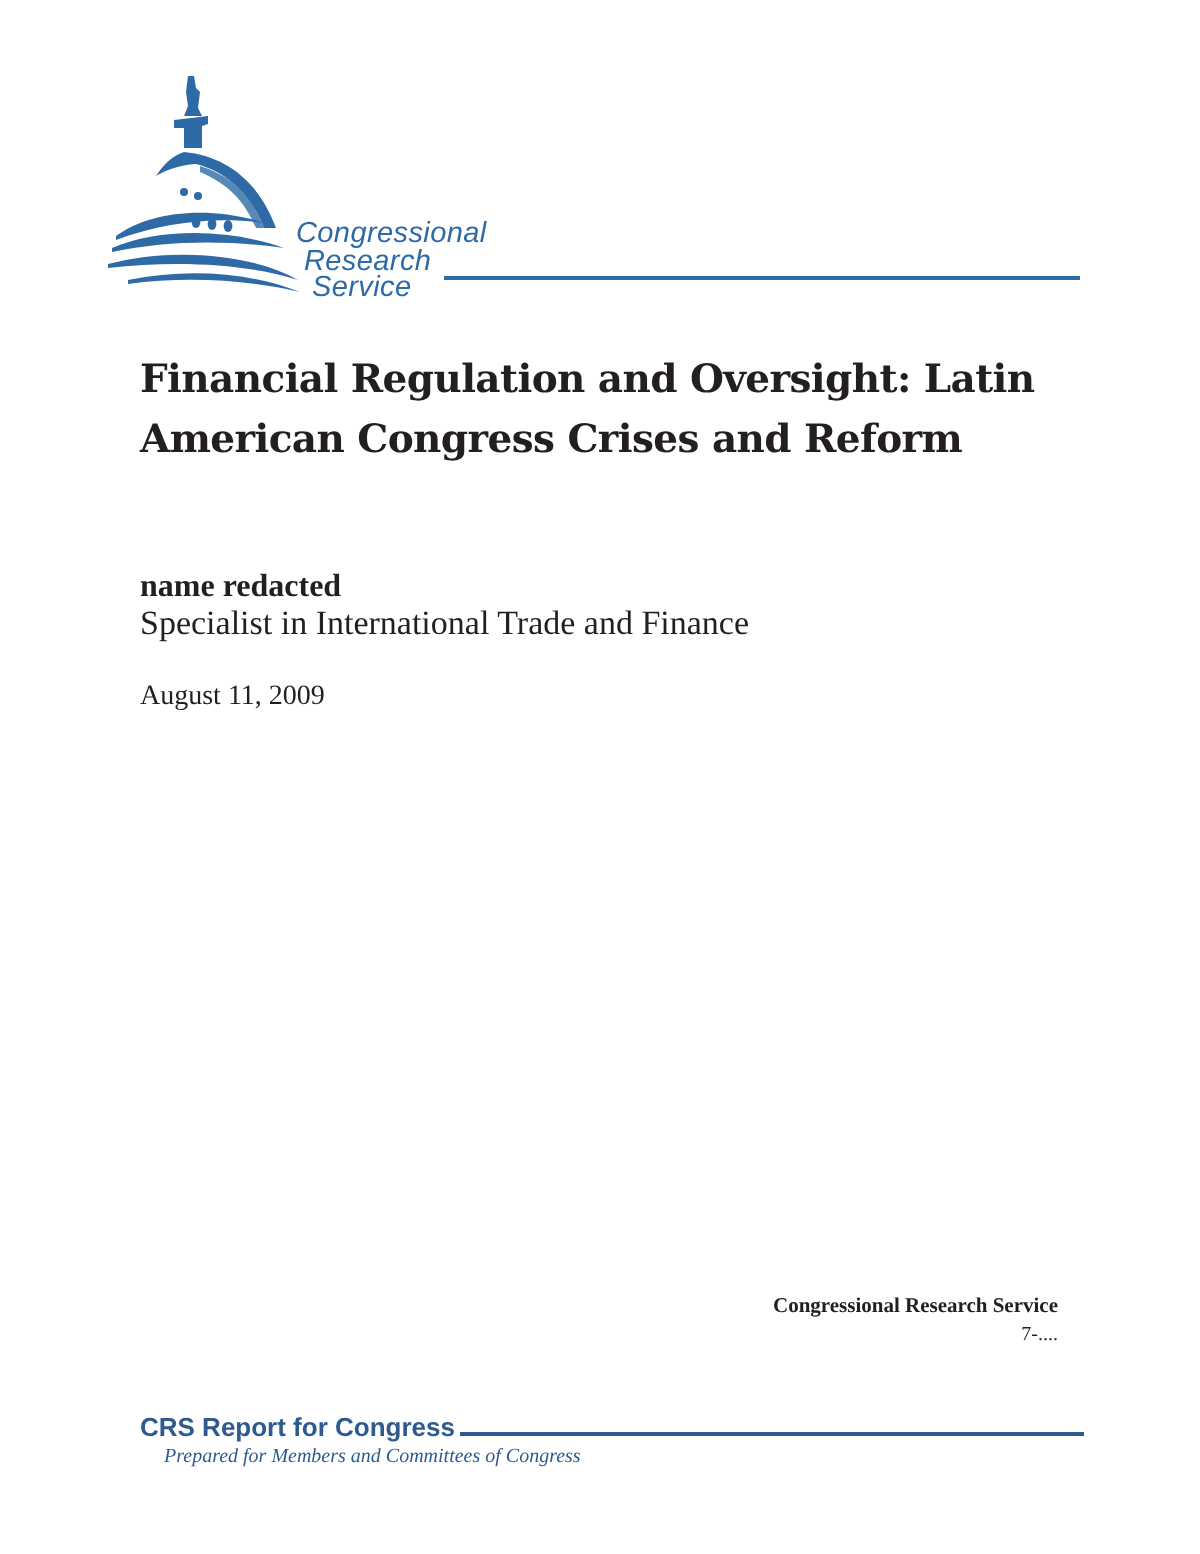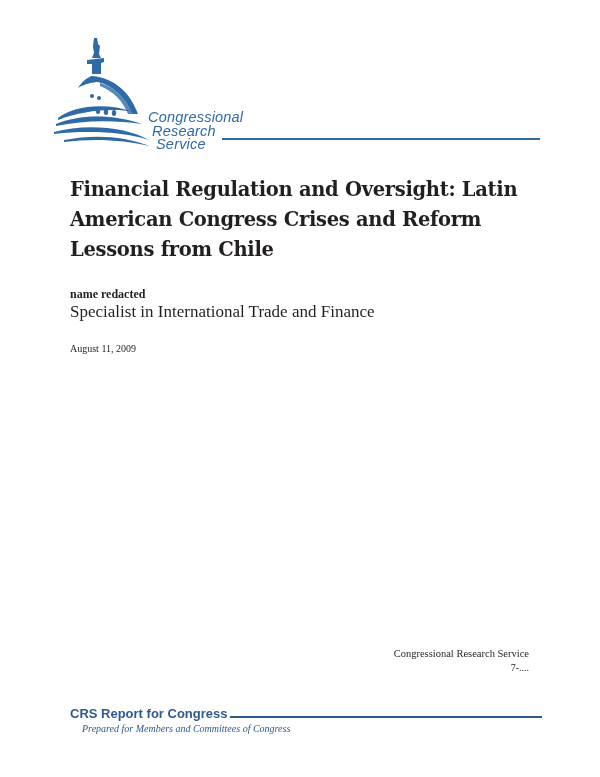--- a/index.html
+++ b/index.html
@@ -11,26 +11,26 @@
     .logo-text { position: absolute; left: 148px; top: 111px; font-family: "Liberation Sans", sans-serif; font-style: italic; color: #2e6aa6; font-size: 14.5px; line-height: 13.5px; letter-spacing: 0.2px; }
     .logo-text .l1 { margin-left: 0px; display: block; }
     .logo-text .l2 { margin-left: 4px; display: block; }
     .logo-text .l3 { margin-left: 8px; display: block; }
 
     .logo-rule { position: absolute; left: 222px; top: 138px; width: 318px; height: 2px; background: #2e6aa6; }
 
     .title { position: absolute; left: 70px; top: 175px; width: 460px; font-family: "DejaVu Serif", serif; font-weight: bold; font-size: 19.5px; line-height: 30px; color: #231f20; letter-spacing: -0.3px; }
     .title span { display: block; }
 
-    .author { position: absolute; left: 70px; top: 286px; font-family: "Liberation Serif", serif; font-weight: bold; font-size: 12px; line-height: 16px; }
+    .author { position: absolute; left: 70px; top: 286px; font-family: "Liberation Serif", serif; font-weight: bold; font-size: 16px; line-height: 16px; }
     .author-title { position: absolute; left: 70px; top: 304px; font-family: "Liberation Serif", serif; font-size: 17px; line-height: 16px; }
-    .date { position: absolute; left: 70px; top: 341px; font-family: "Liberation Serif", serif; font-size: 10px; line-height: 16px; }
+    .date { position: absolute; left: 70px; top: 341px; font-family: "Liberation Serif", serif; font-size: 14px; line-height: 16px; }
 
     .contact { position: absolute; right: 71px; top: 647px; text-align: right; font-family: "Liberation Serif", serif; font-size: 10px; line-height: 14px; color: #231f20; }
-    .contact .org { font-weight: normal; font-size: 10.5px; }
+    .contact .org { font-weight: bold; font-size: 10.5px; }
 
     .report { position: absolute; left: 70px; top: 706px; font-family: Liberation Sans, sans-serif; font-weight: bold; font-size: 13px; color: #2e5a8f; line-height: 16px; }
     .report-rule { position: absolute; left: 230px; top: 716px; width: 312px; height: 2px; background: #2e5a8f; }
     .prepared { position: absolute; left: 82px; top: 723px; font-family: "Liberation Serif", serif; font-style: italic; font-size: 10px; color: #2e5a8f; line-height: 12px; }
   </style>
 </head>
 <body>
 
 <div class="logo">
   <svg viewBox="0 0 100 110" xmlns="http://www.w3.org/2000/svg">
@@ -60,21 +60,20 @@
 <div class="logo-text">
   <span class="l1">Congressional</span>
   <span class="l2">Research</span>
   <span class="l3">Service</span>
 </div>
 <div class="logo-rule"></div>
 
 <div class="title">
   <span>Financial Regulation and Oversight: Latin</span>
   <span>American Congress Crises and Reform</span>
-  <span>Lessons from Chile</span>
 </div>
 
 <div class="author">name redacted</div>
 <div class="author-title">Specialist in International Trade and Finance</div>
 <div class="date">August 11, 2009</div>
 
 <div class="contact">
   <div class="org">Congressional Research Service</div>
   <div>7-....</div>
 </div>

